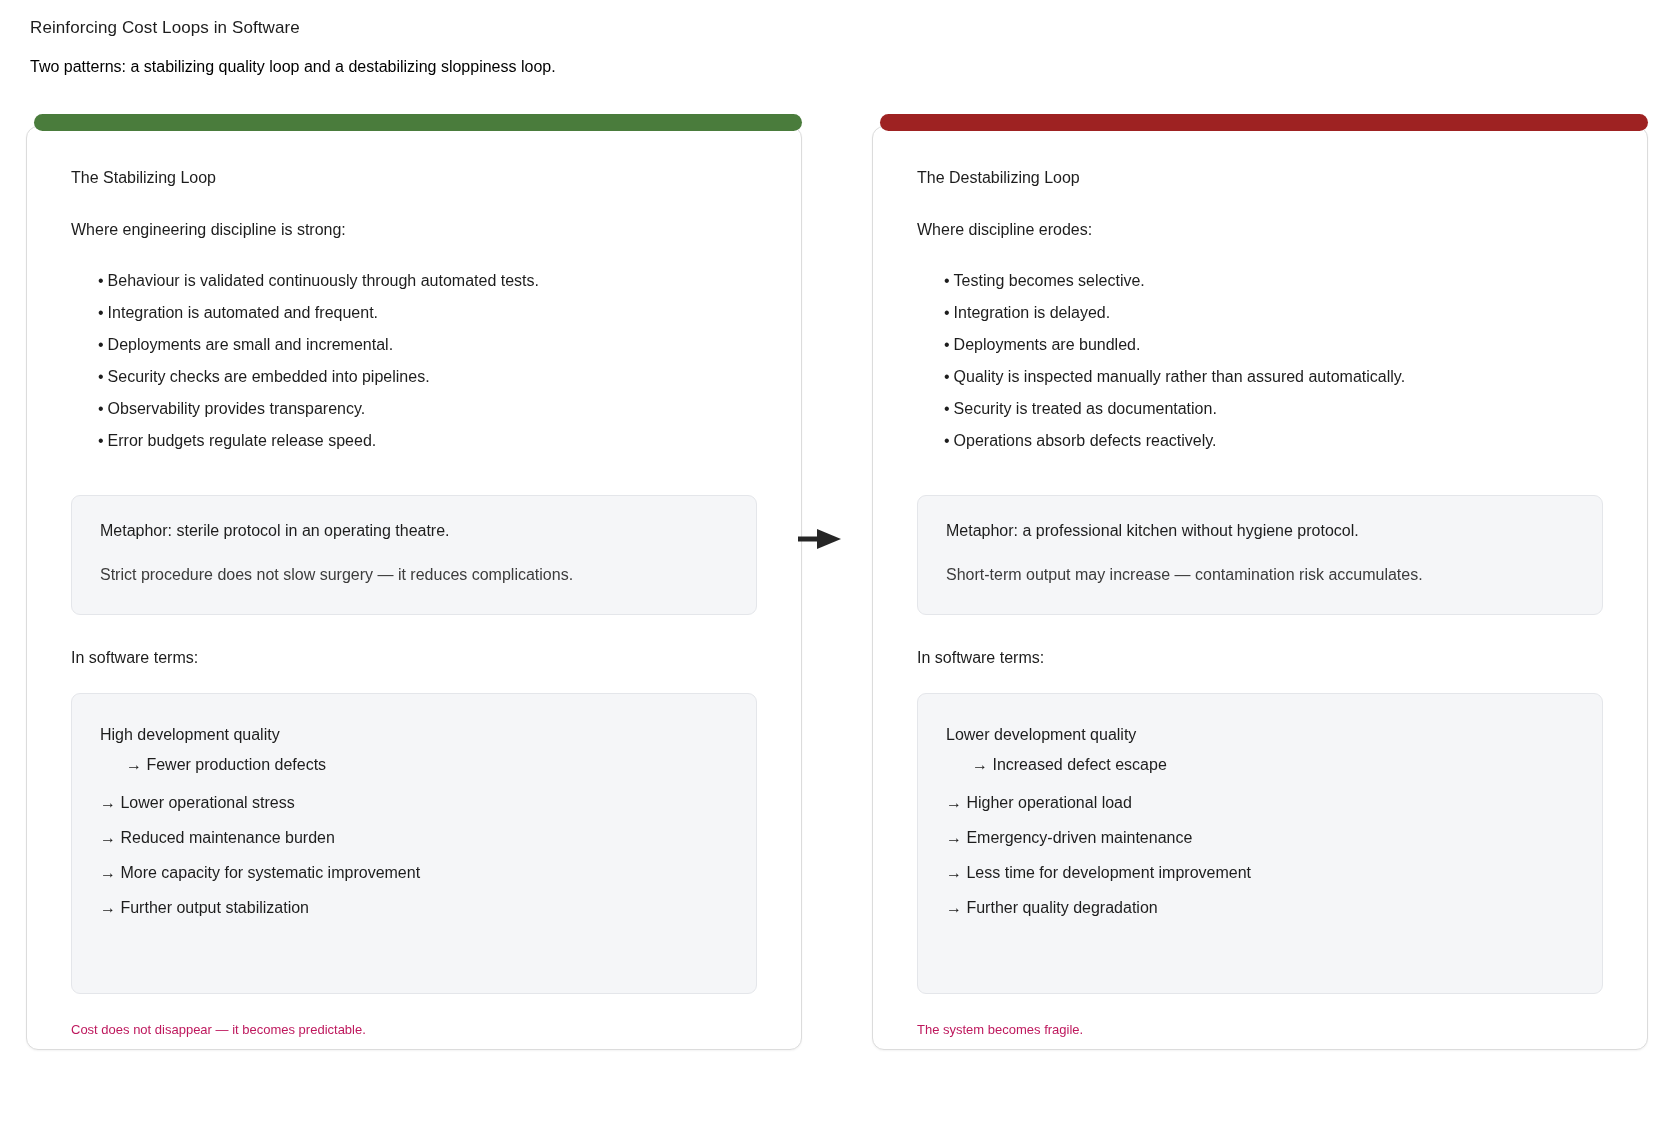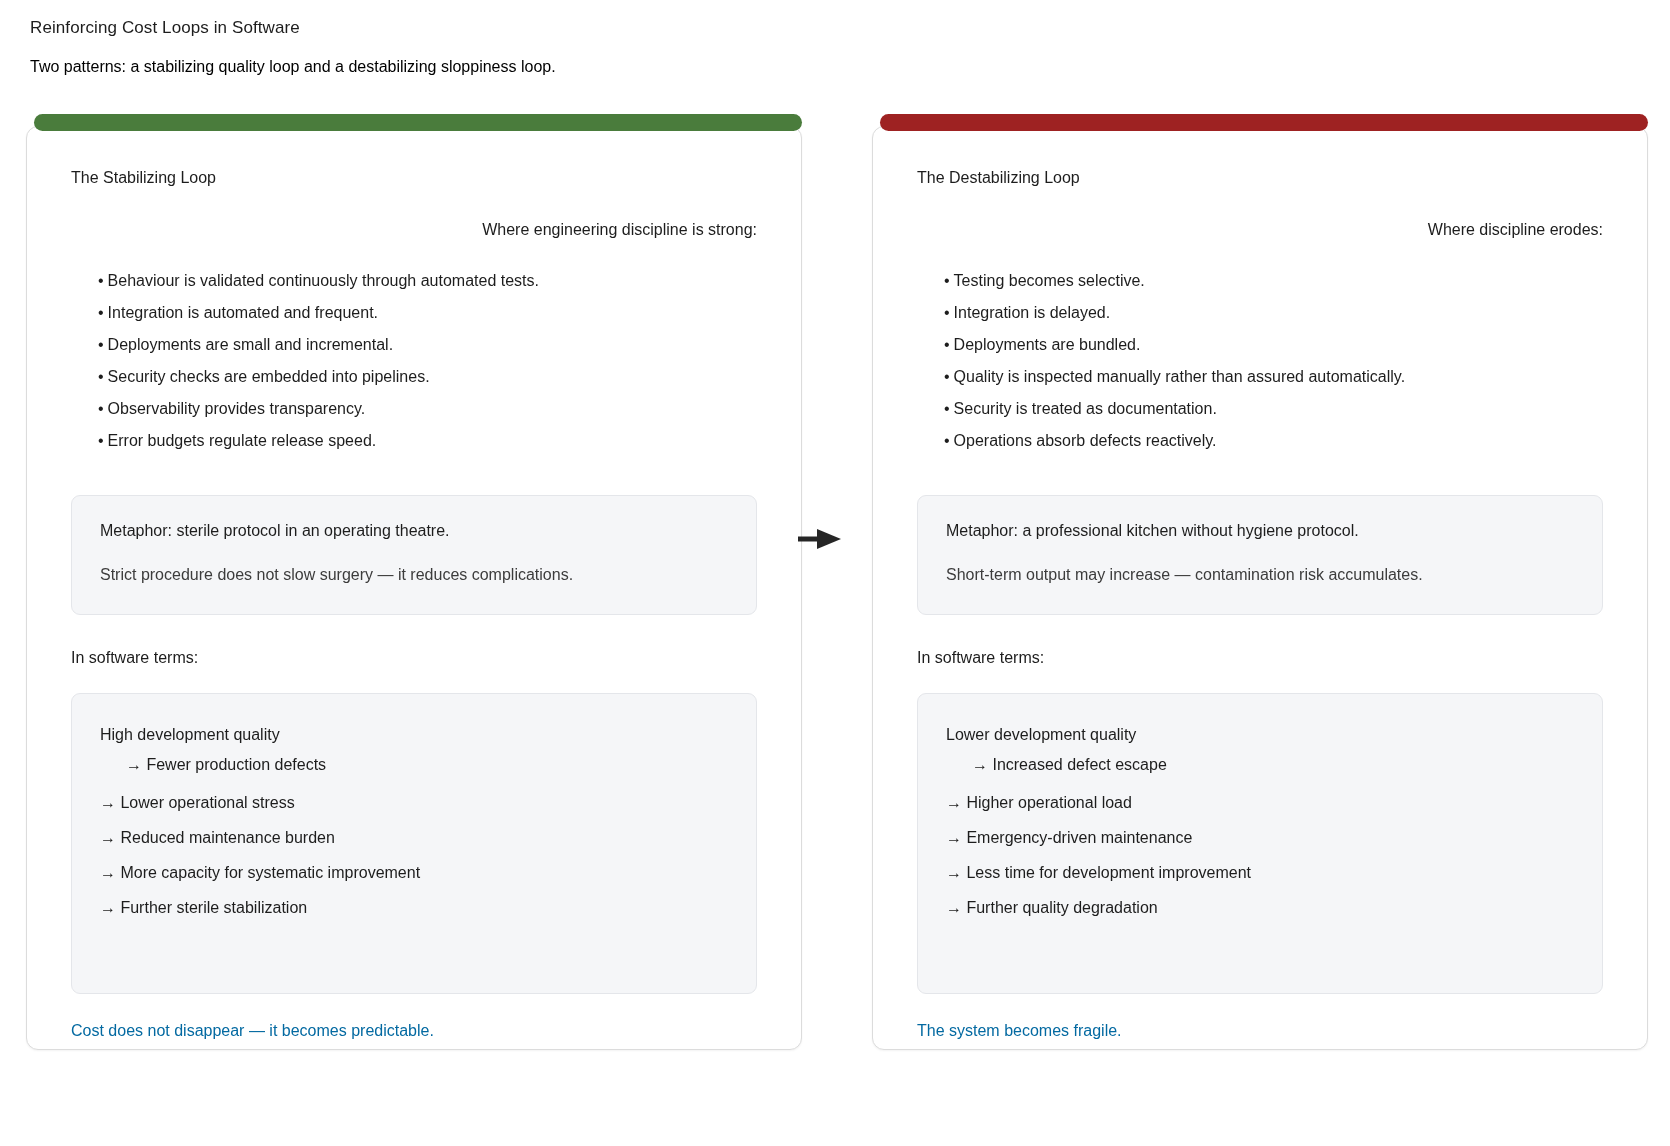--- a/index.html
+++ b/index.html
@@ -90,21 +90,20 @@
     font-size: 16px;
     font-weight: 400;
     color: #1d1d1d;
     margin: 0 0 34px 0;
   }
   .card-lead {
     font-size: 16px;
     font-weight: 400;
     color: #1d1d1d;
     margin: 0 0 26px 0;
-    text-align: right;
   }
 
   
   .bullets {
     list-style: none;
     margin: 0 0 38px 0;
     padding: 0 0 0 27px;
   }
   .bullets li {
     font-size: 16px;
@@ -159,22 +158,22 @@
     margin-top: 8px;
   }
   .chain-step {
     font-size: 16px;
     color: #1d1d1d;
     margin: 0 0 17px 0;
   }
   .chain-step:last-child { margin-bottom: 0; }
 
   .card-footer {
-    font-size: 16px;
-    color: #0369a1;
+    font-size: 13px;
+    color: #be185d;
     margin: 0;
   }
 
   
   .connector {
     position: absolute;
     left: 768px;
     top: 405px;
     width: 104px;
     height: 40px;
@@ -220,21 +219,21 @@
 
         <div class="panel chain">
           <p class="chain-first">
             <span>High development quality</span>
             <span class="chain-sub">→ Fewer production defects</span>
           </p>
           <div>
               <p class="chain-step">→ Lower operational stress</p>
               <p class="chain-step">→ Reduced maintenance burden</p>
               <p class="chain-step">→ More capacity for systematic improvement</p>
-              <p class="chain-step">→ Further sterile stabilization</p>
+              <p class="chain-step">→ Further output stabilization</p>
             </div>
         </div>
 
         <p class="card-footer">Cost does not disappear — it becomes predictable.</p>
       </div>
     </div>
 
     <div class="connector">
       <svg width="46" height="26" viewBox="0 0 46 26" aria-hidden="true">
         <path d="M1 13 H24" stroke="#262626" stroke-width="5" fill="none" stroke-linecap="butt"></path>

